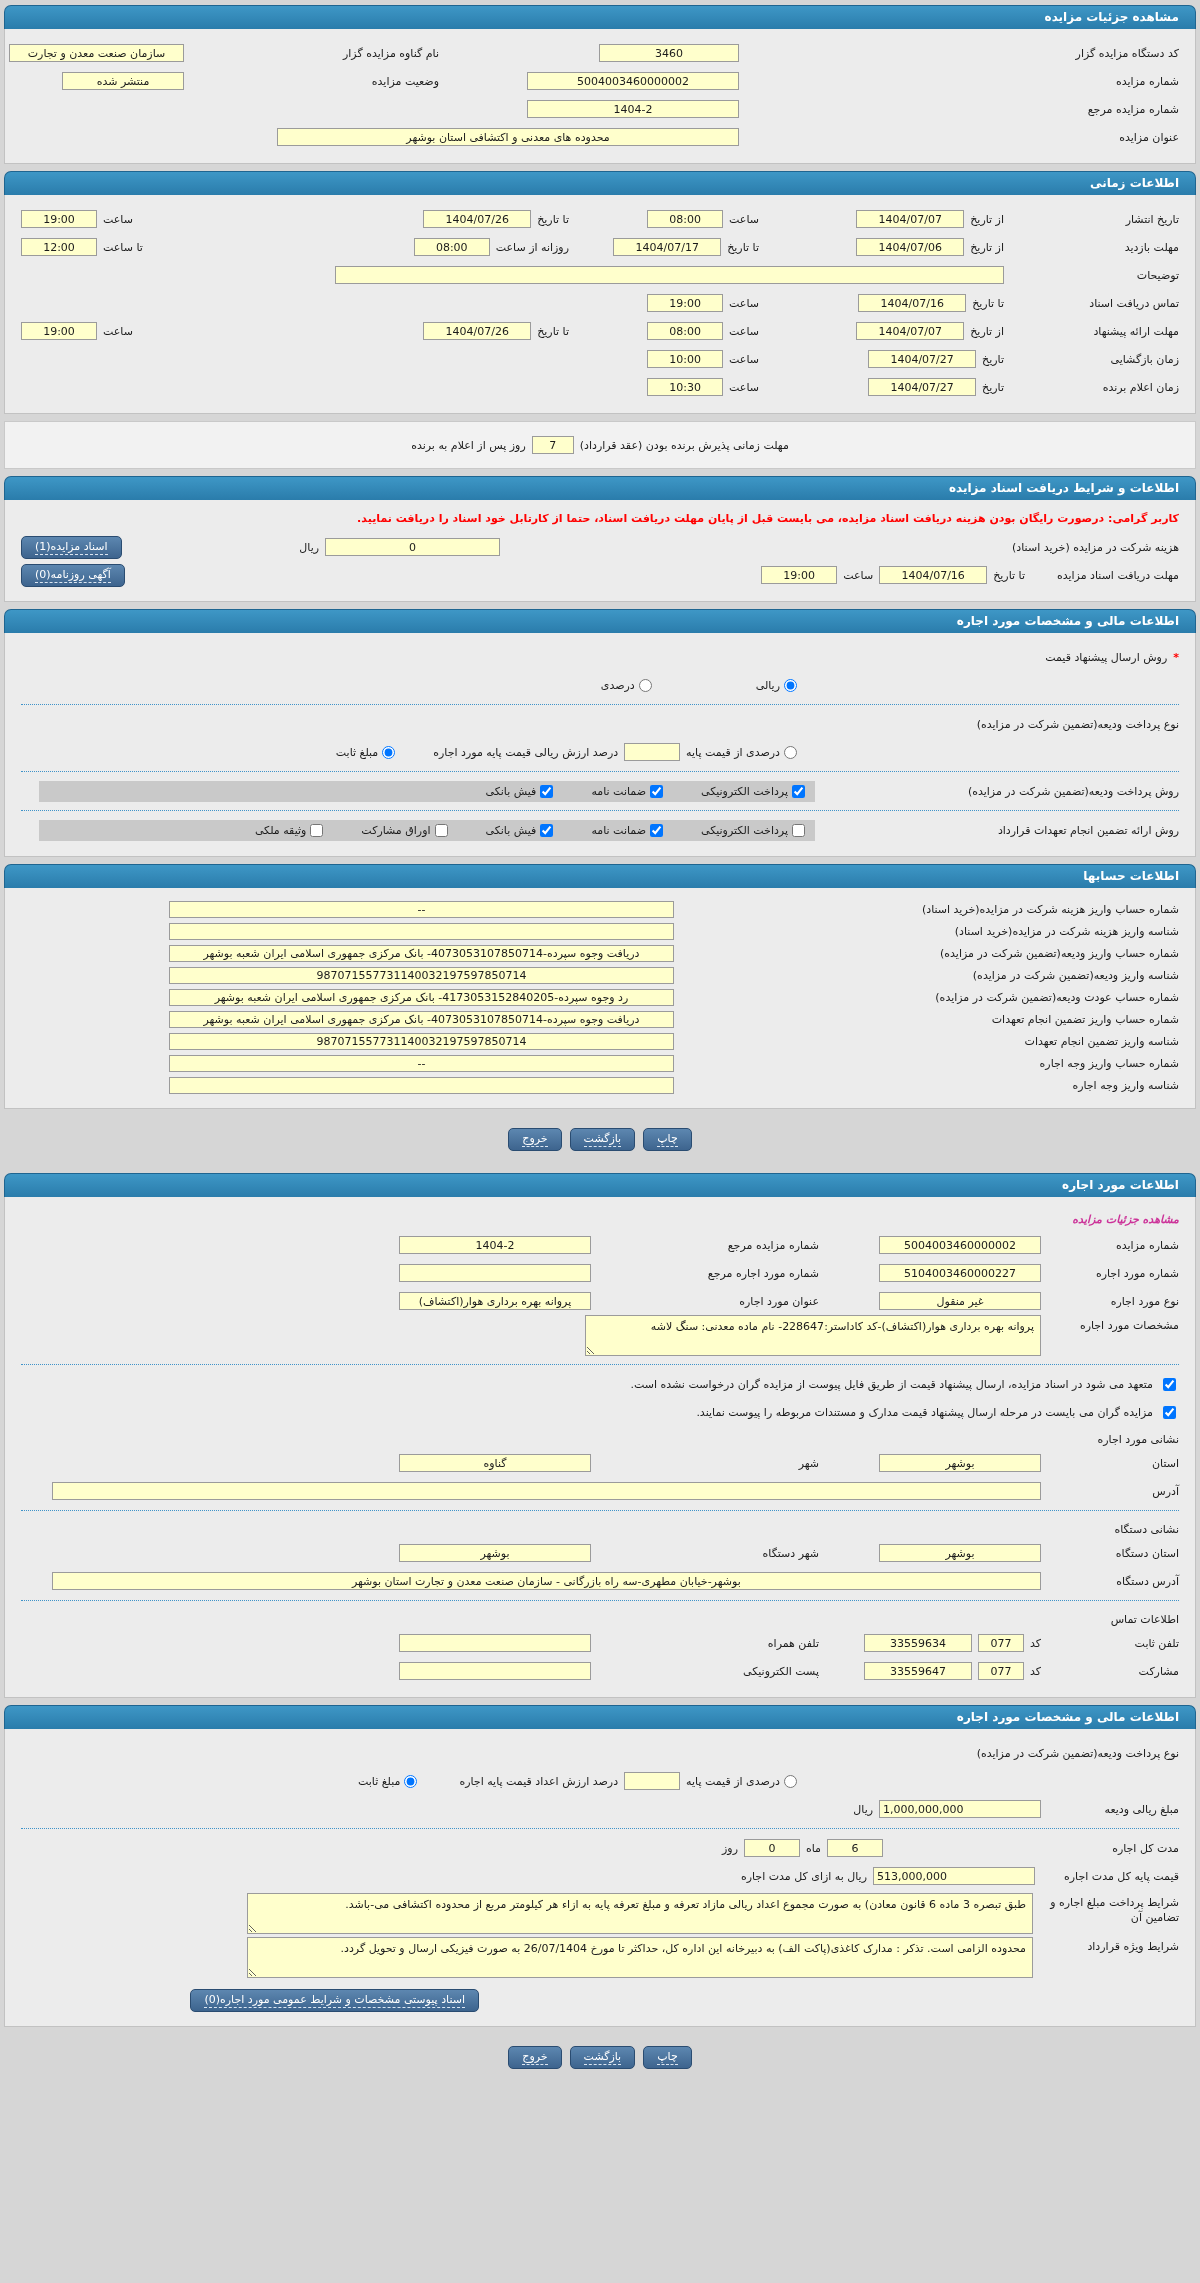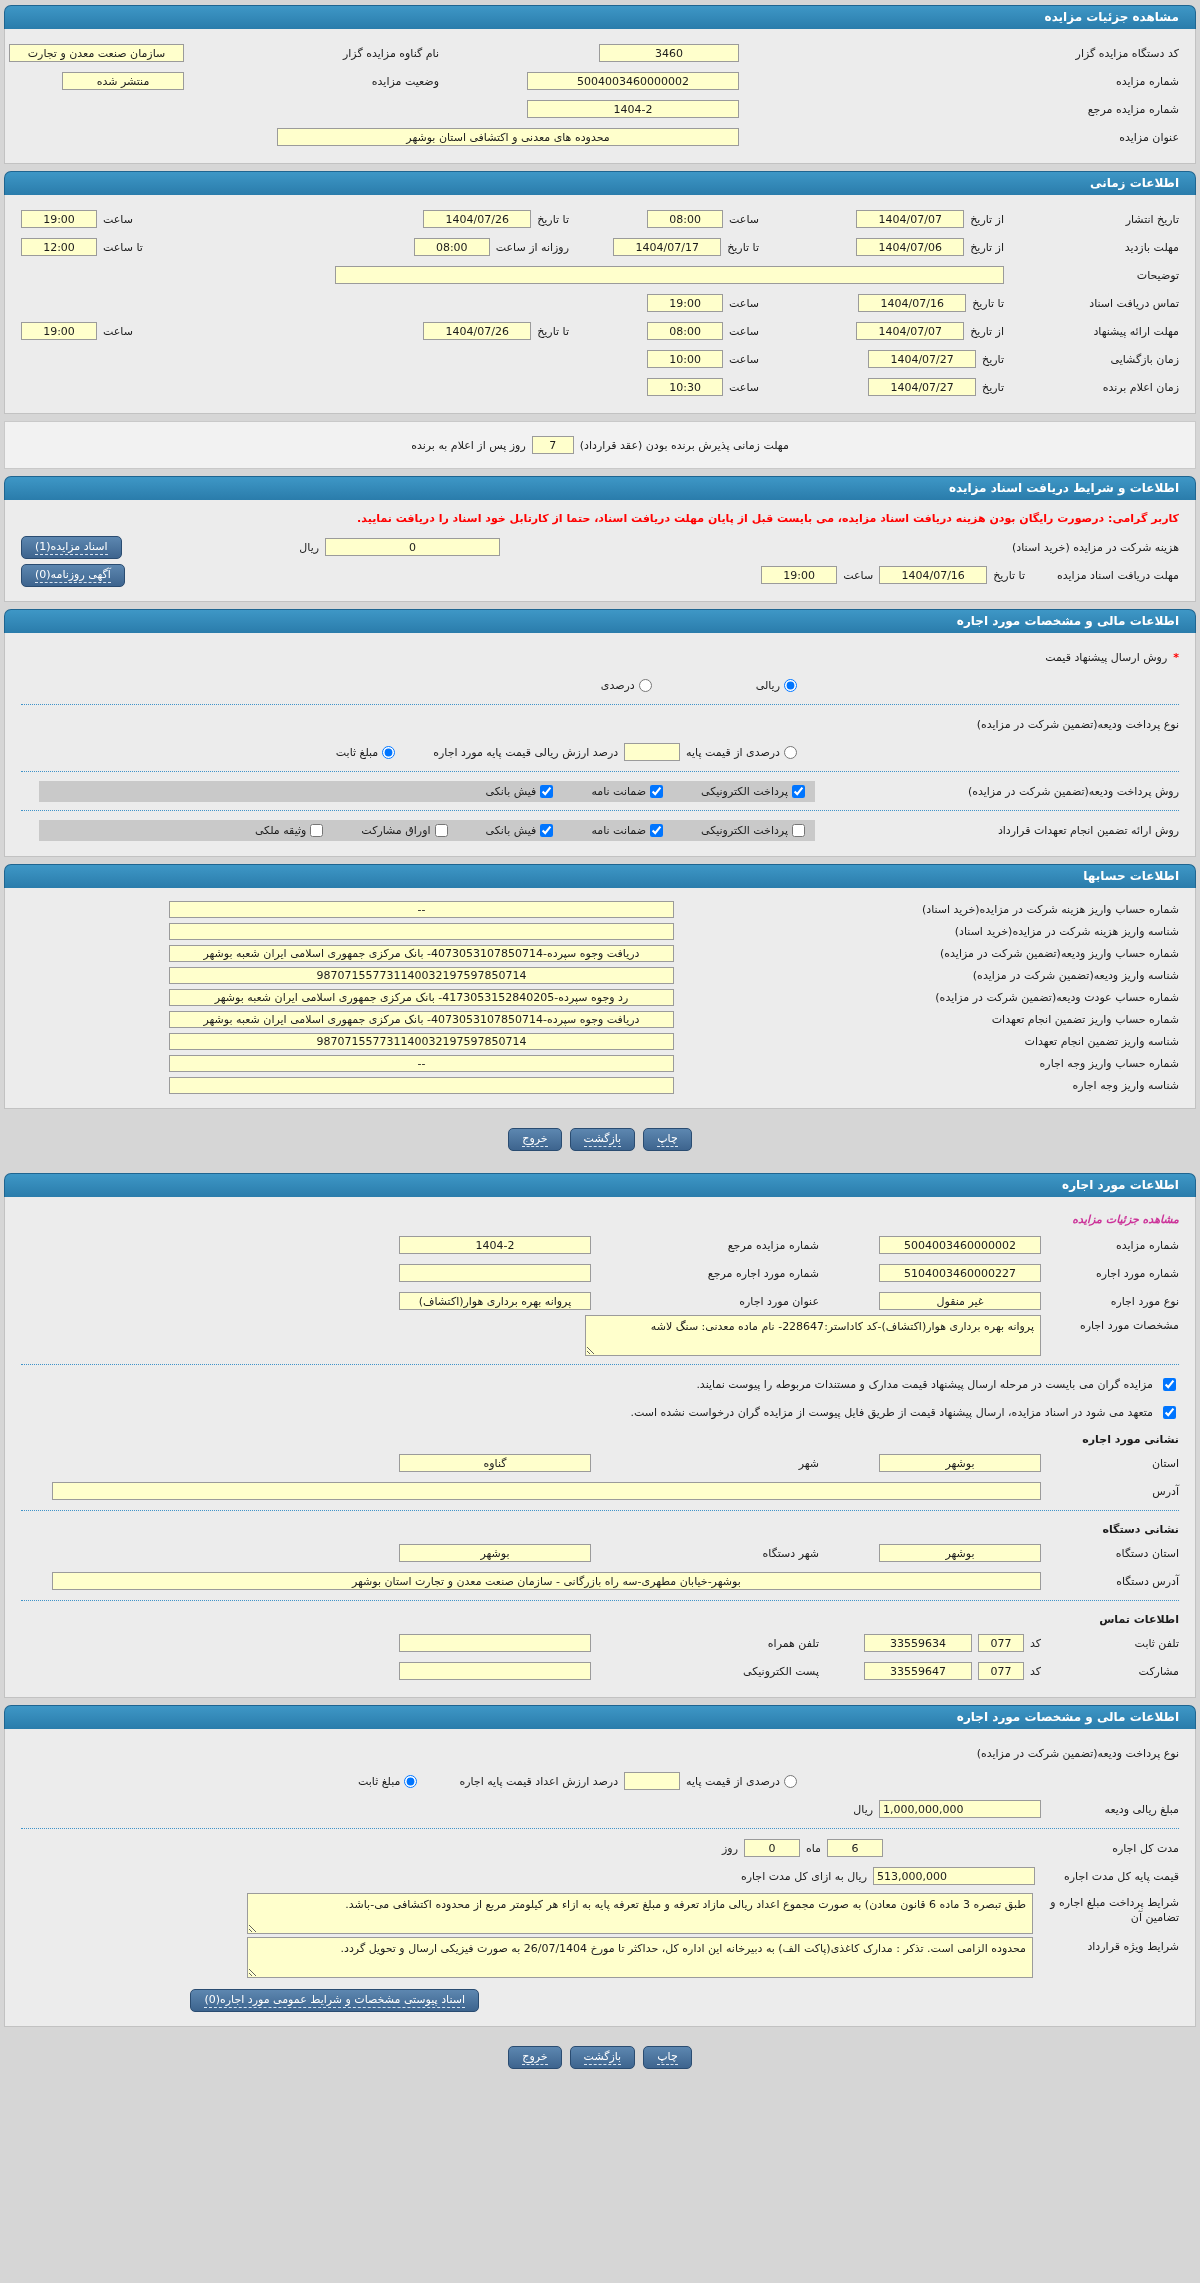--- a/index.html
+++ b/index.html
@@ -6,21 +6,21 @@
   html,body{margin:0;padding:0}
   body{width:1200px;background:#d6d6d6;font-family:"DejaVu Sans","Liberation Sans",sans-serif;font-size:11px;color:#1b1b1b;direction:rtl}
   .page{padding:5px 4px 16px}
   .panel{margin-bottom:7px}
   .hdr{background:linear-gradient(180deg,#3e97c6 0%,#2a7cab 100%);color:#fff;font-weight:bold;font-size:12px;padding:4px 16px 5px;border-radius:7px 7px 0 0;border:1px solid #1f6590;border-bottom:none}
   .sec{background:#ececec;border:1px solid #c2c2c2;border-top:none;padding:10px 16px 12px}
   .row{display:flex;align-items:center;min-height:28px;column-gap:6px}
   .row.start{align-items:flex-start;padding-top:3px}
   .lbl{white-space:nowrap}
   .wraplbl{width:140px;white-space:normal;line-height:1.4;padding-top:2px}
-  .grp{font-weight:bold;padding:7px 0 3px}
+  .grp{font-weight:normal;padding:7px 0 3px}
   .star{color:#f00;font-weight:bold}
   .warn{color:#f00;font-weight:bold;padding:2px 0 8px}
   .fld{background:#ffffcc;border:1px solid #9b9b9b;height:18px;font:inherit;font-size:11px;color:#1b1b1b;text-align:center;padding:0 3px;direction:rtl}
   textarea.fld{height:auto;text-align:right;padding:3px 6px;resize:vertical;line-height:1.5}
   .num{text-align:left}
   .btn{background:linear-gradient(180deg,#5d87b0,#3d648e);color:#fff;border:1px solid #2a4c71;border-radius:5px;padding:3px 13px 5px;font:inherit;font-size:11px;cursor:pointer;white-space:nowrap}
   .btn .bl{border-bottom:1px dashed #dbe6f2;padding-bottom:1px}
   .push-end{margin-right:auto}
   .opt{display:inline-flex;align-items:center;gap:4px;white-space:nowrap;cursor:pointer}
   .opt input{margin:0}
@@ -362,25 +362,25 @@
         <span class="lbl">عنوان مورد اجاره</span>
         <span><input class="fld w190" value="پروانه بهره برداری هوار(اکتشاف)" style=""></span>
       </div>
       <div class="g-item start">
         <span class="lbl" style="padding-top:4px">مشخصات مورد اجاره</span>
         <span class="span-rest"><textarea class="fld ta-spec" style="">پروانه بهره برداری هوار(اکتشاف)-کد کاداستر:228647- نام ماده معدنی: سنگ لاشه</textarea></span>
       </div>
       <div class="dotsep"></div>
       <div class="row">
         <input type="checkbox" checked="" style="">
+        <span>متعهد می شود در اسناد مزایده، ارسال پیشنهاد قیمت از طریق فایل پیوست از مزایده گران درخواست نشده است.</span>
+      </div>
+      <div class="row">
+        <input type="checkbox" checked="" style="">
         <span>مزایده گران می بایست در مرحله ارسال پیشنهاد قیمت مدارک و مستندات مربوطه را پیوست نمایند.</span>
-      </div>
-      <div class="row">
-        <input type="checkbox" checked="" style="">
-        <span>متعهد می شود در اسناد مزایده، ارسال پیشنهاد قیمت از طریق فایل پیوست از مزایده گران درخواست نشده است.</span>
       </div>
       <div class="grp">نشانی مورد اجاره</div>
       <div class="g-item">
         <span class="lbl">استان</span>
         <span><input class="fld w160" value="بوشهر" style=""></span>
         <span class="lbl">شهر</span>
         <span><input class="fld w190" value="گناوه" style=""></span>
       </div>
       <div class="g-item">
         <span class="lbl">آدرس</span>

